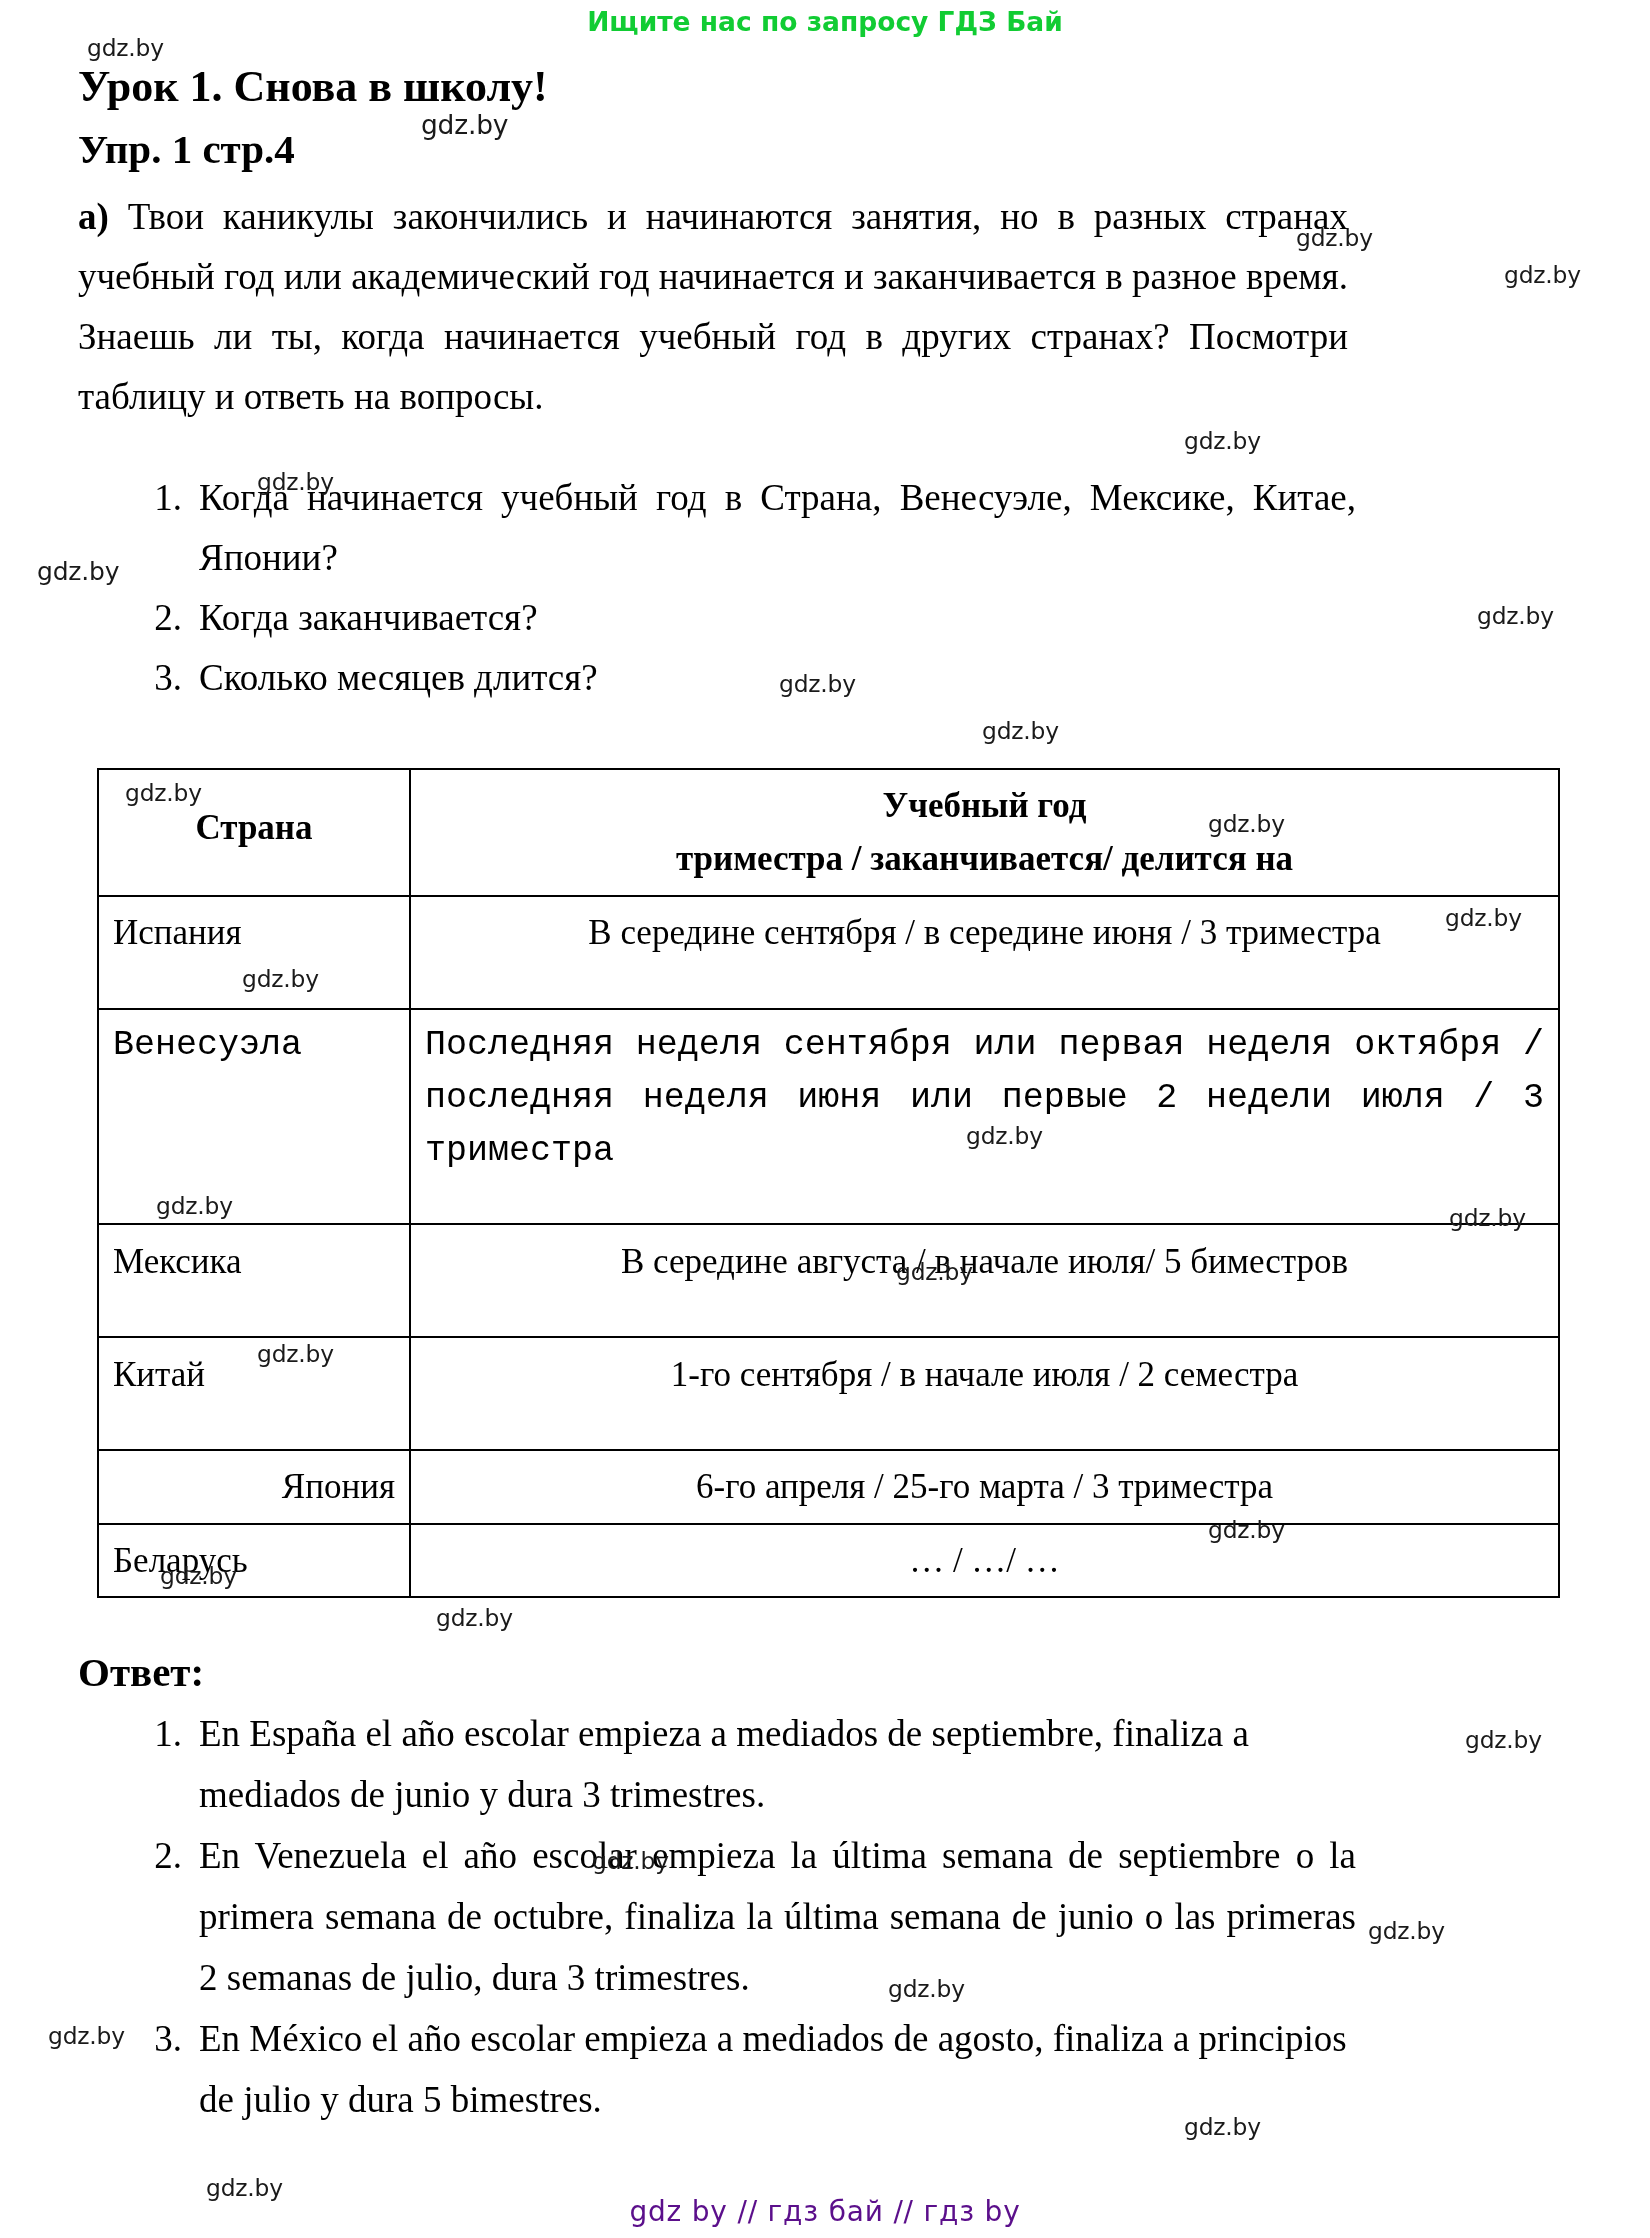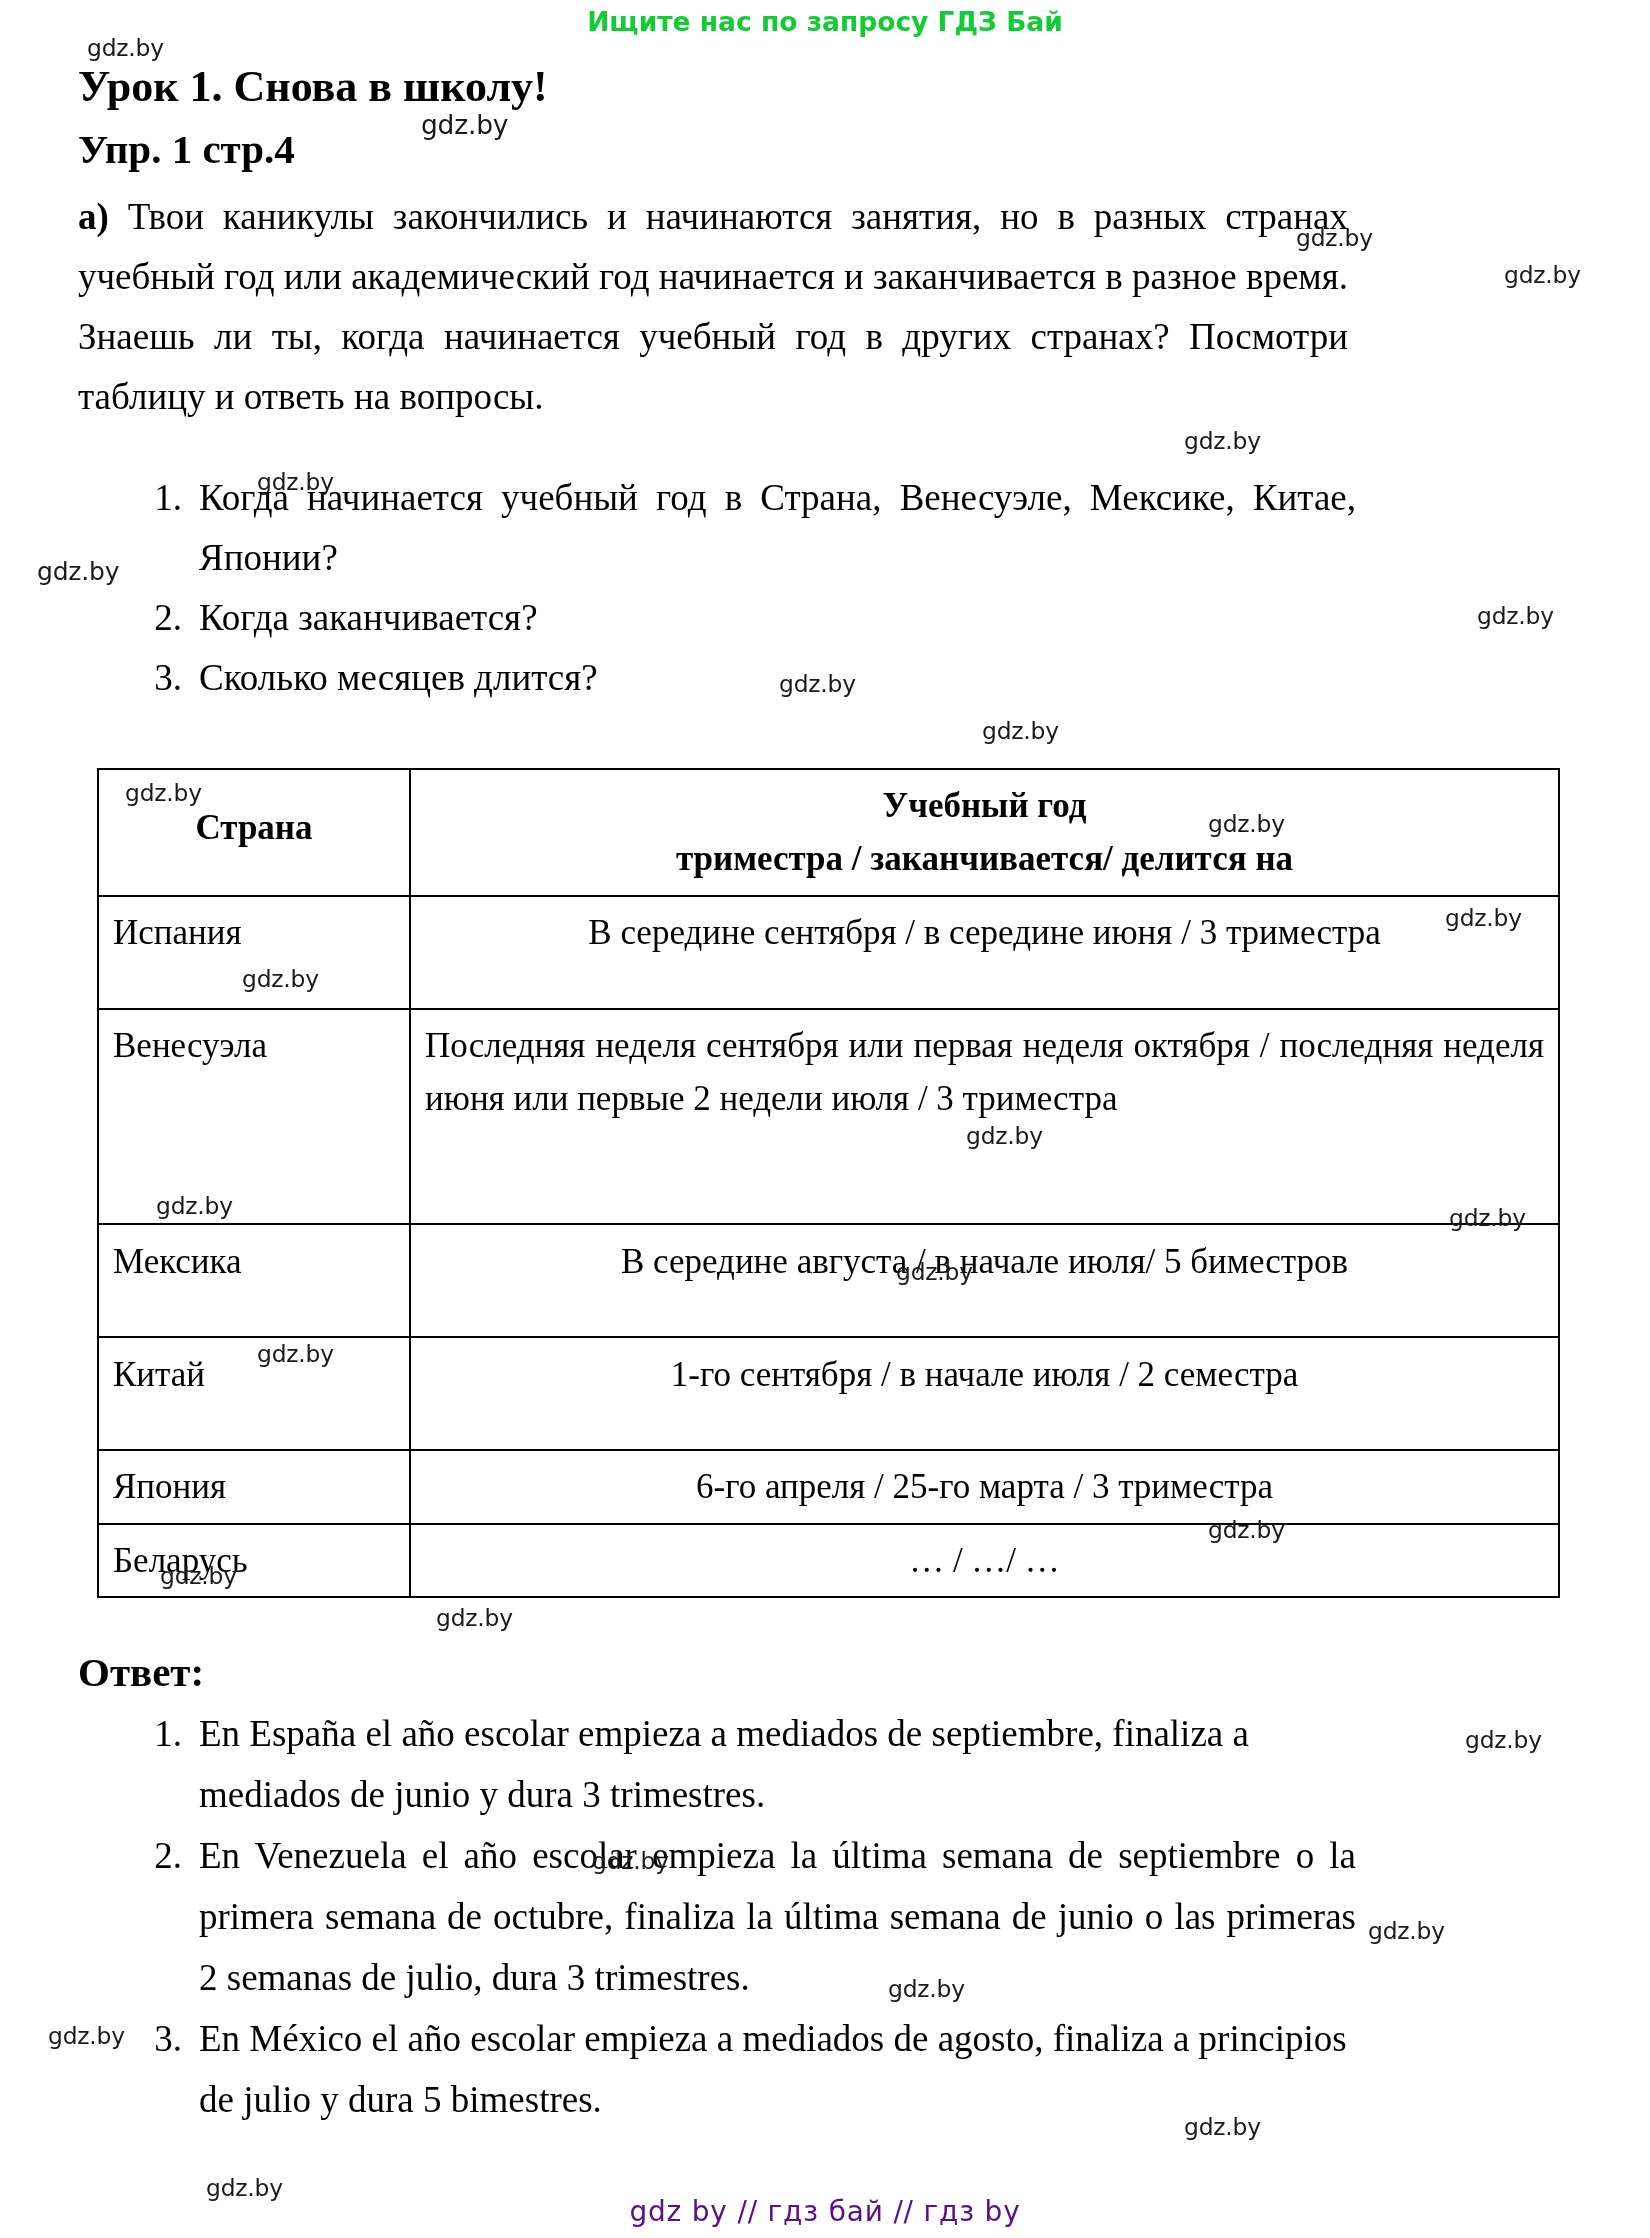--- a/index.html
+++ b/index.html
@@ -159,24 +159,24 @@
     padding-bottom: 18.7px;
   }
   td.info-cell {
     padding-top: 18.7px;
     padding-bottom: 18.7px;
     text-align: justify;
     text-justify: inter-word;
   }
   td.info-cell.plain { text-align: center; }
   .row-esp td { height: 92px; }
-  .row-ven td { height: 195px; }
+  .row-ven td { height: 195px; font-family: Liberation Mono, monospace; }
   .row-mex td { height: 92px; }
   .row-chn td { height: 92px; }
-  .row-jpn td { height: 47px; }
+  .row-jpn td { height: 47px; text-align: right; }
   .row-blr td { height: 39px; }
 
   
   .answer-label {
     position: absolute;
     left: 78px;
     top: 1648px;
     font-size: 41px;
     font-weight: bold;
   }

